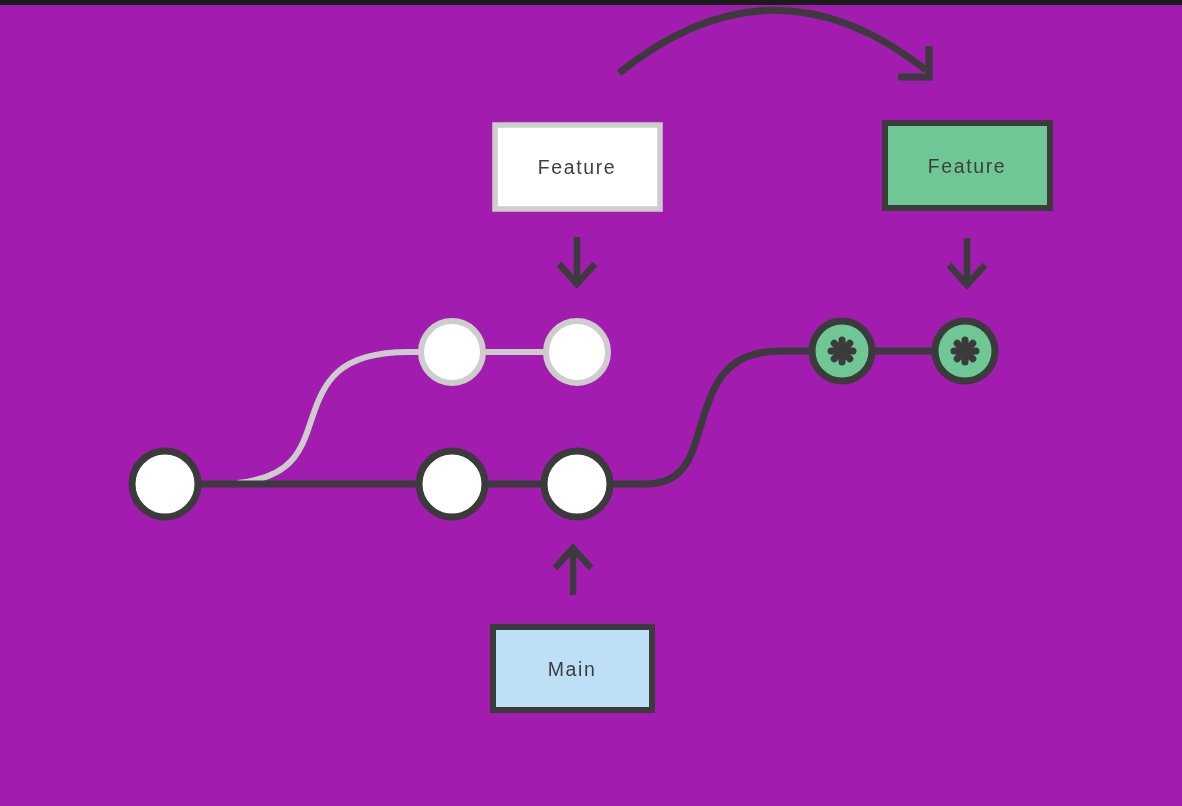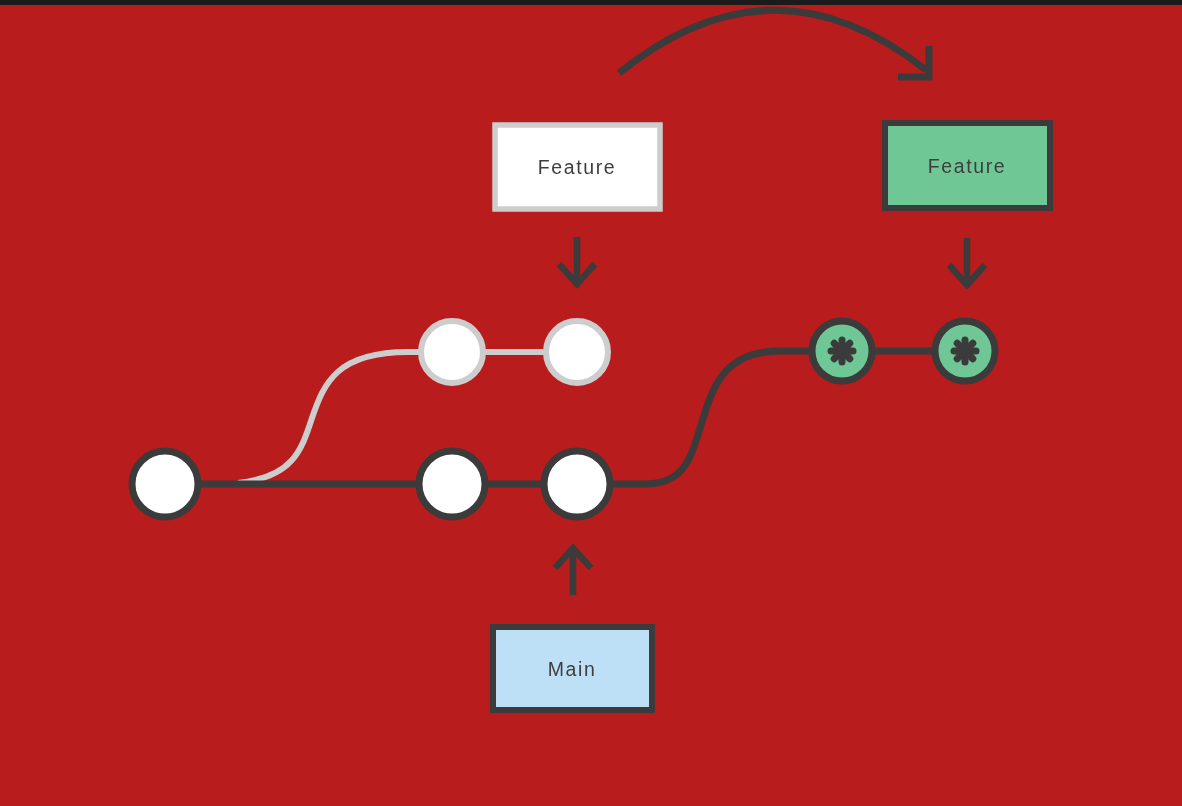--- a/index.html
+++ b/index.html
@@ -8,21 +8,21 @@
     width: 1182px;
     height: 806px;
     background: #ffffff;
     overflow: hidden;
     font-family: "Liberation Sans", sans-serif;
   }
   .stage {
     position: relative;
     width: 1182px;
     height: 806px;
-    background: #b91c1c;
+    background: #a21caf;
   }
   svg { display: block; }
   .box-label {
     font-family: "Liberation Sans", sans-serif;
     font-size: 19.5px;
     font-weight: 500;
     letter-spacing: 1.6px;
     fill: #3e3e3e;
   }
 </style>

